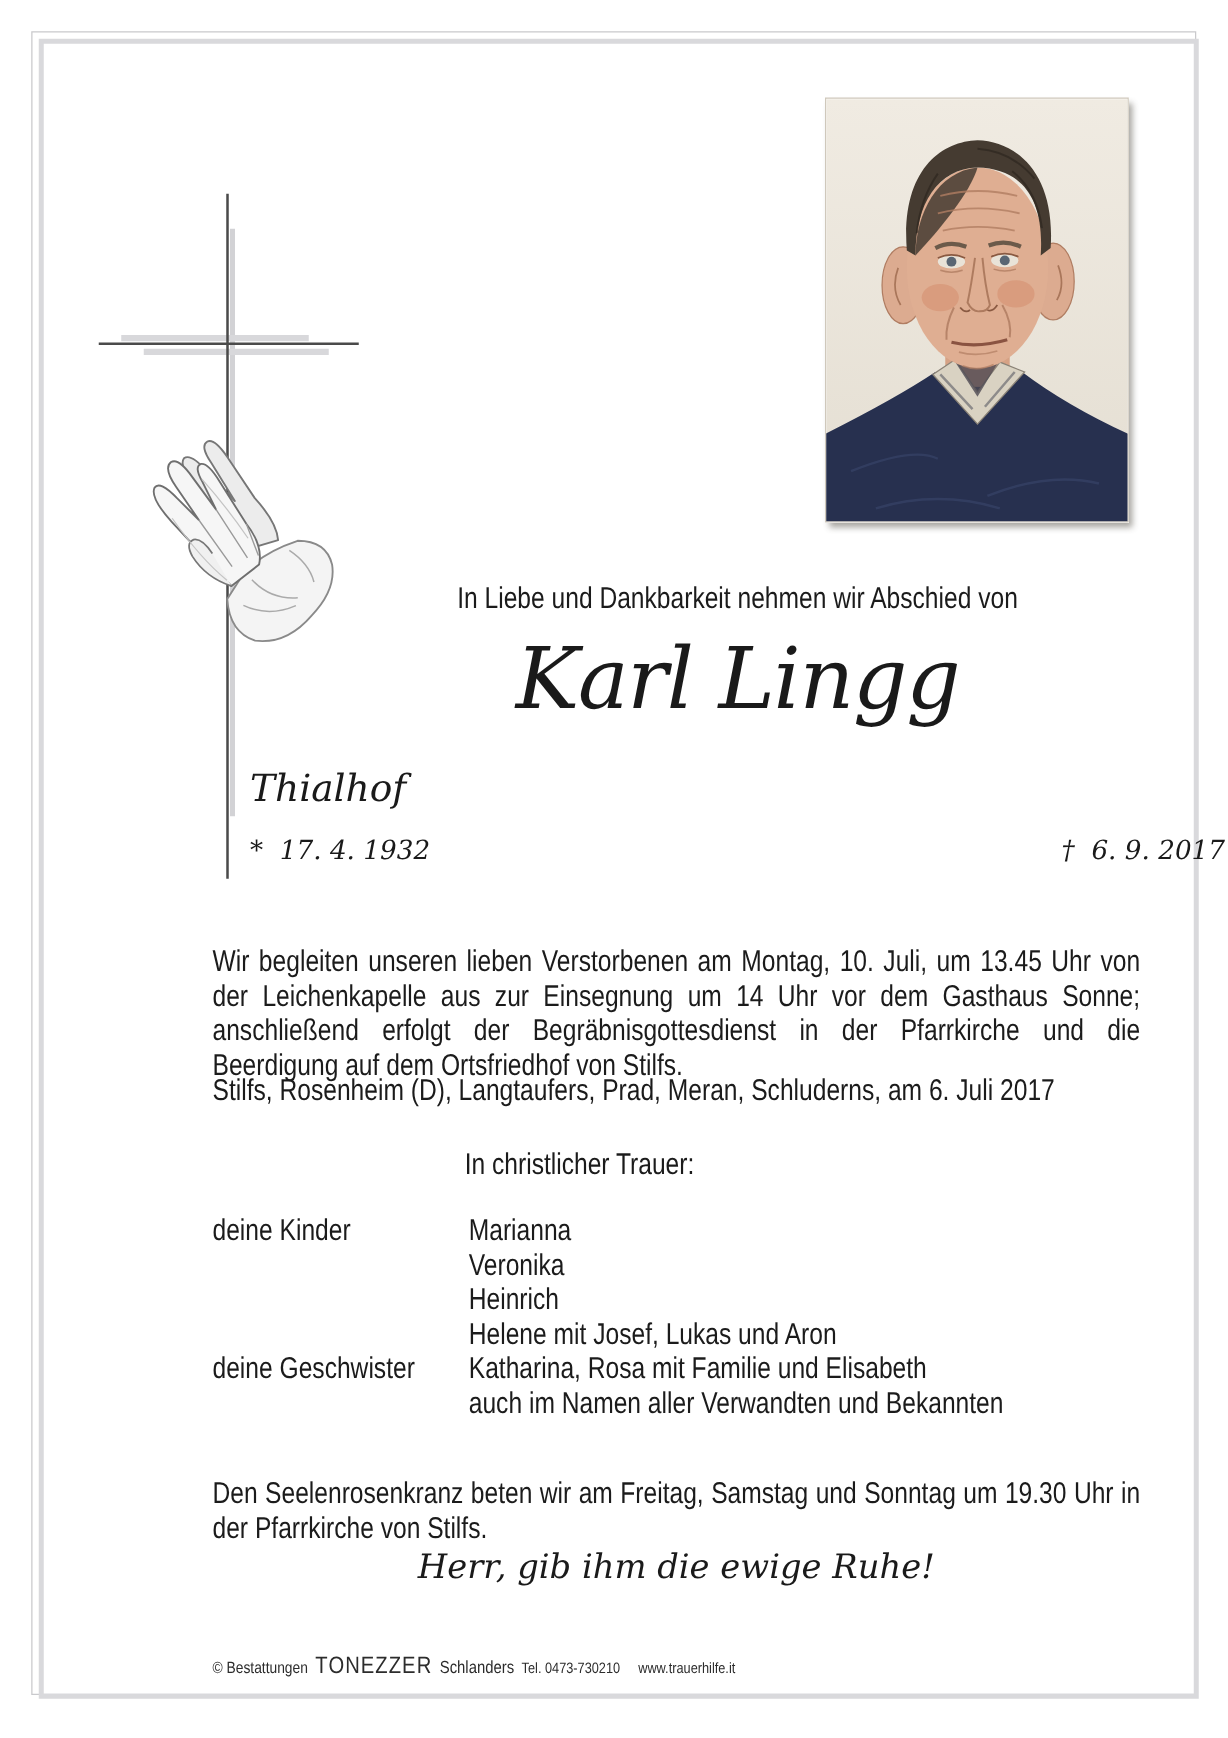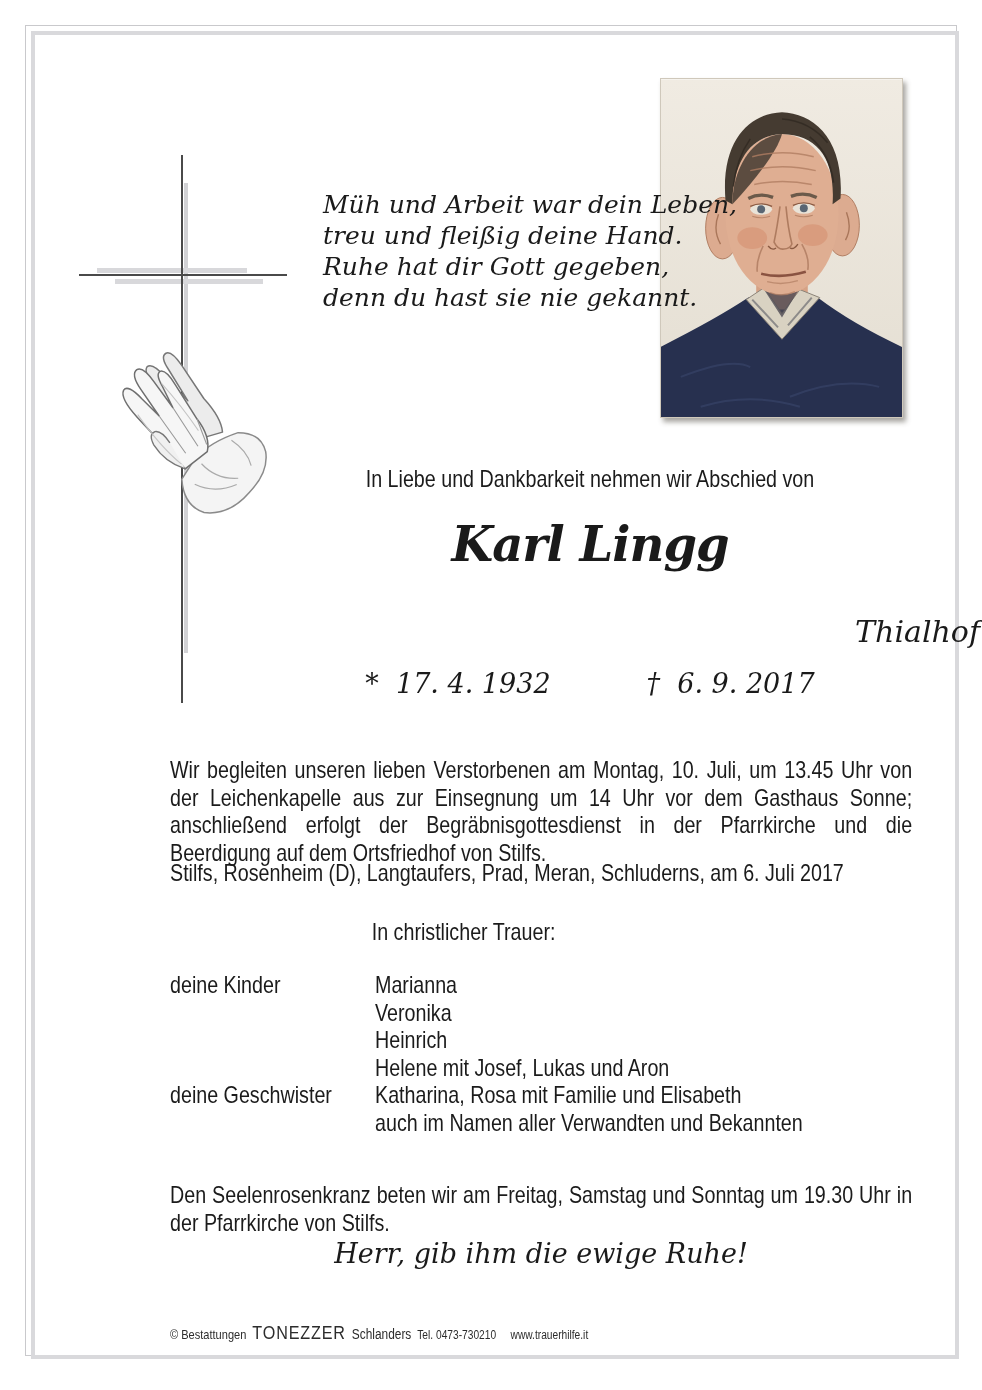--- a/index.html
+++ b/index.html
@@ -23,24 +23,24 @@
 
   
   .photo{position:absolute;left:660px;top:78px;width:243px;height:340px;
          box-shadow:3px 4px 5px rgba(60,55,45,.45);border:1px solid #cfc8bb;box-sizing:border-box;}
   .photo svg{display:block;width:100%;height:100%;}
 
   
   .serif{font-family:"DejaVu Serif","Liberation Serif",serif;font-style:italic;color:#1a1a1a;}
   .poem{position:absolute;left:323px;top:189px;font-size:25px;line-height:31px;}
   .deceased-name{position:absolute;left:200px;top:507px;width:780px;text-align:center;
-                 font-size:48px;line-height:74px;letter-spacing:-1px;font-weight:bold;}
-  .farm-name{position:absolute;left:200px;top:614px;width:780px;text-align:right;font-size:30px;}
+                 font-size:68px;line-height:74px;letter-spacing:-1px;}
+  .farm-name{position:absolute;left:200px;top:614px;width:780px;text-align:left;font-size:30px;}
   .dates{position:absolute;left:200px;top:668px;width:780px;display:flex;
-         justify-content:center;gap:96px;font-size:27px;}
+         justify-content:space-between;gap:96px;font-size:21px;}
   .closing-prayer{position:absolute;left:170px;top:1238px;width:742px;text-align:center;font-size:27px;font-style:italic;}
 
   
   .condensed{transform:scaleX(0.82);transform-origin:0 0;width:905px;
              font-size:24px;line-height:27.5px;}
   .condensed-center{transform:scaleX(0.82);transform-origin:50% 0;width:780px;
                     text-align:center;font-size:24px;}
   .intro{position:absolute;left:200px;top:465px;}
   .announcement{position:absolute;left:170px;top:732px;text-align:justify;hyphens:auto;}
   .places{position:absolute;left:170px;top:859px;}
@@ -143,26 +143,20 @@
 
       <path d="M103,168 Q96,182 97,194 M142,166 Q150,180 148,192" fill="none" stroke="#b07d62" stroke-width="1.6" opacity="0.85"></path>
 
       <path d="M101,196 Q122,201 146,194" fill="none" stroke="#8a5341" stroke-width="2.6"></path>
       <path d="M107,204 Q122,208 138,203" fill="none" stroke="#b07d62" stroke-width="1.3" opacity="0.7"></path>
 
       <path d="M110,215 Q122,220 135,214" fill="none" stroke="#b07d62" stroke-width="1.4" opacity="0.7"></path>
     </svg>
   </div>
 
-  <div class="poem serif">
-    <div>Müh und Arbeit war dein Leben,</div>
-    <div>treu und fleißig deine Hand.</div>
-    <div>Ruhe hat dir Gott gegeben,</div>
-    <div>denn du hast sie nie gekannt.</div>
-  </div>
 
   <div class="intro condensed-center">In Liebe und Dankbarkeit nehmen wir Abschied von</div>
 
   <div class="deceased-name serif">Karl Lingg</div>
 
   <div class="farm-name serif">Thialhof</div>
 
   <div class="dates serif">
     <span><span>*</span>&nbsp;&nbsp;<span>17. 4. 1932</span></span>
     <span><span>†</span>&nbsp;&nbsp;<span>6. 9. 2017</span></span>

